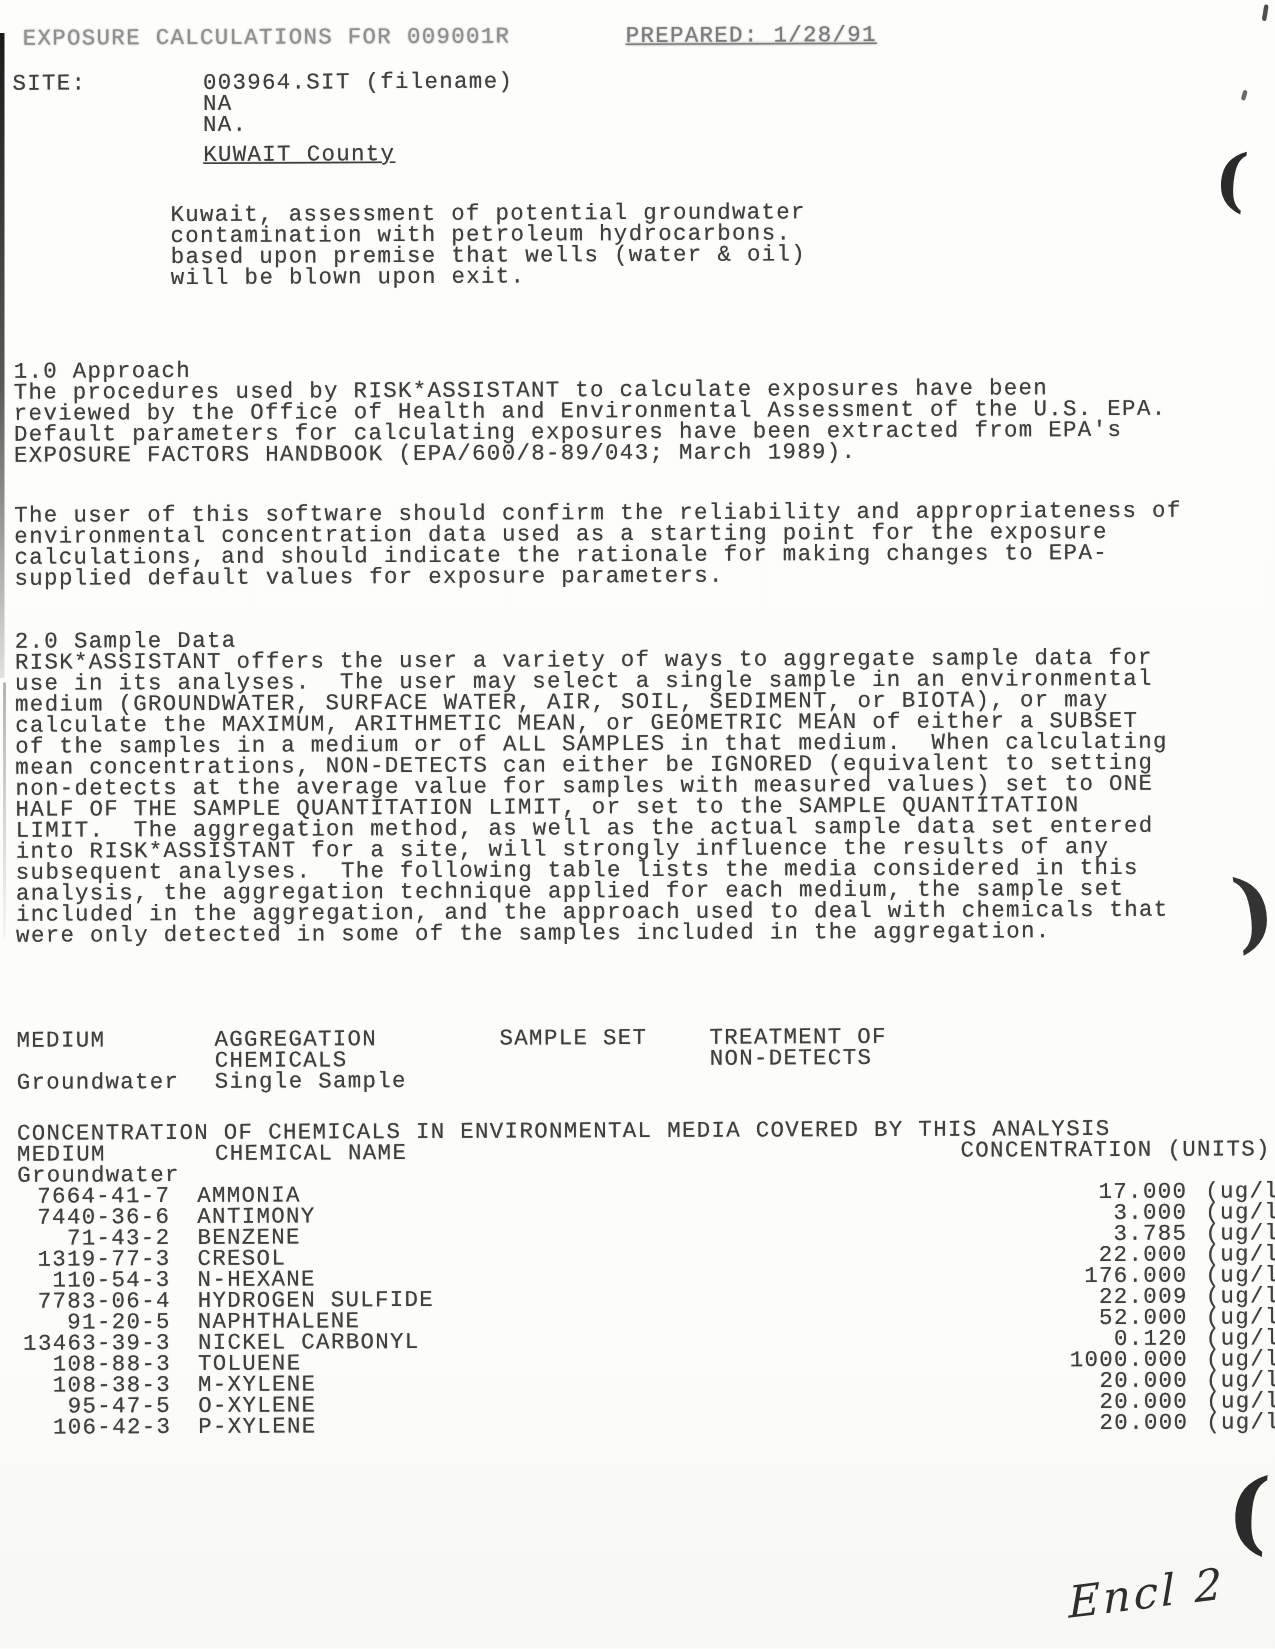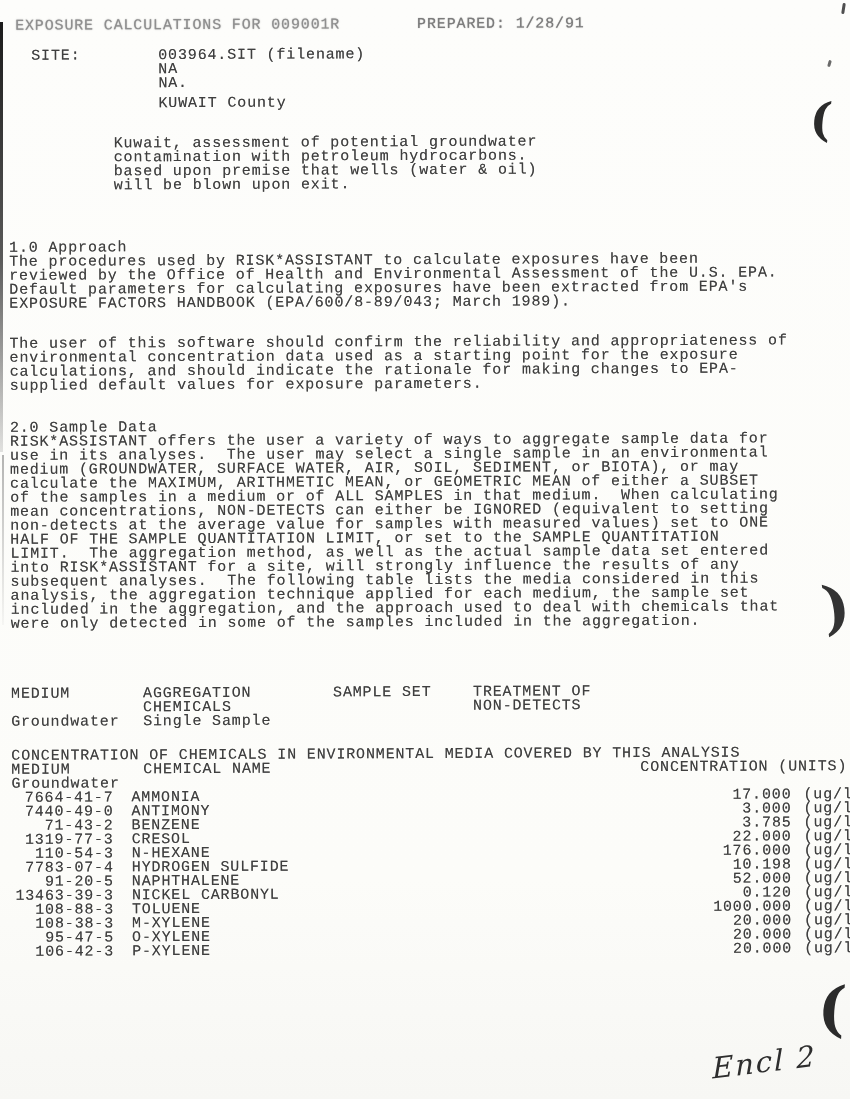--- a/index.html
+++ b/index.html
@@ -12,26 +12,26 @@
     font-family: "Liberation Mono", "DejaVu Sans Mono", monospace;
     font-size: 15px; line-height: 14px; letter-spacing: 0.85px;
     color: #3f3f3f;
     text-shadow: 0 0 0.6px rgba(70,70,70,0.65);
     background: linear-gradient(180deg, #fdfdfb 0%, #fcfcf9 80%, #f7f7f4 100%);
   }
   .content { position: absolute; inset: 0; padding: 18px 0 0 8px; transform: rotate(-0.25deg); transform-origin: 50% 0; }
 
   .doc-header { display: flex; }
   .doc-title { width: 402px; padding-left: 7px; color: #8f8f8f; text-shadow: 0 0 1.3px rgba(135,135,135,0.9); }
-  .prepared  { color: #7c7c7c; text-shadow: 0 0 1.1px rgba(125,125,125,0.9); }
+  .prepared  { color: #7c7c7c; text-shadow: 0 0 1.1px rgba(125,125,125,0.9); text-decoration: underline; }
 
   .site-block { display: flex; margin-top: 16px; }
-  .site-label { width: 127px; margin-left: 23px; }
+  .site-label { width: 127px; }
   .site-values div { min-height: 14px; }
-  .site-county { margin-top: 6px; }
+  .site-county { margin-top: 6px; text-decoration: underline; }
 
   .para { white-space: pre-wrap; }
   .desc { margin: 26px 0 0 105px; }
 
   .h1 { margin-top: 48px; }
   .p-gap { margin-top: 26px; }
   .h2 { margin-top: 28px; }
 
   .media-table { margin-top: 56px; }
   .mrow { display: flex; min-height: 14px; }
@@ -164,21 +164,21 @@
       </div>
       <div class="conc-group">Groundwater</div>
 
       <div class="crow">
         <span class="cas">7664-41-7</span>
         <span class="chem">AMMONIA</span>
         <span class="val">17.000</span>
         <span class="unit">(ug/l)</span>
       </div>
       <div class="crow">
-        <span class="cas">7440-49-0</span>
+        <span class="cas">7440-36-6</span>
         <span class="chem">ANTIMONY</span>
         <span class="val">3.000</span>
         <span class="unit">(ug/l)</span>
       </div>
       <div class="crow">
         <span class="cas">71-43-2</span>
         <span class="chem">BENZENE</span>
         <span class="val">3.785</span>
         <span class="unit">(ug/l)</span>
       </div>
@@ -188,23 +188,23 @@
         <span class="val">22.000</span>
         <span class="unit">(ug/l)</span>
       </div>
       <div class="crow">
         <span class="cas">110-54-3</span>
         <span class="chem">N-HEXANE</span>
         <span class="val">176.000</span>
         <span class="unit">(ug/l)</span>
       </div>
       <div class="crow">
-        <span class="cas">7783-07-4</span>
+        <span class="cas">7783-06-4</span>
         <span class="chem">HYDROGEN SULFIDE</span>
-        <span class="val">10.198</span>
+        <span class="val">22.009</span>
         <span class="unit">(ug/l)</span>
       </div>
       <div class="crow">
         <span class="cas">91-20-5</span>
         <span class="chem">NAPHTHALENE</span>
         <span class="val">52.000</span>
         <span class="unit">(ug/l)</span>
       </div>
       <div class="crow">
         <span class="cas">13463-39-3</span>

